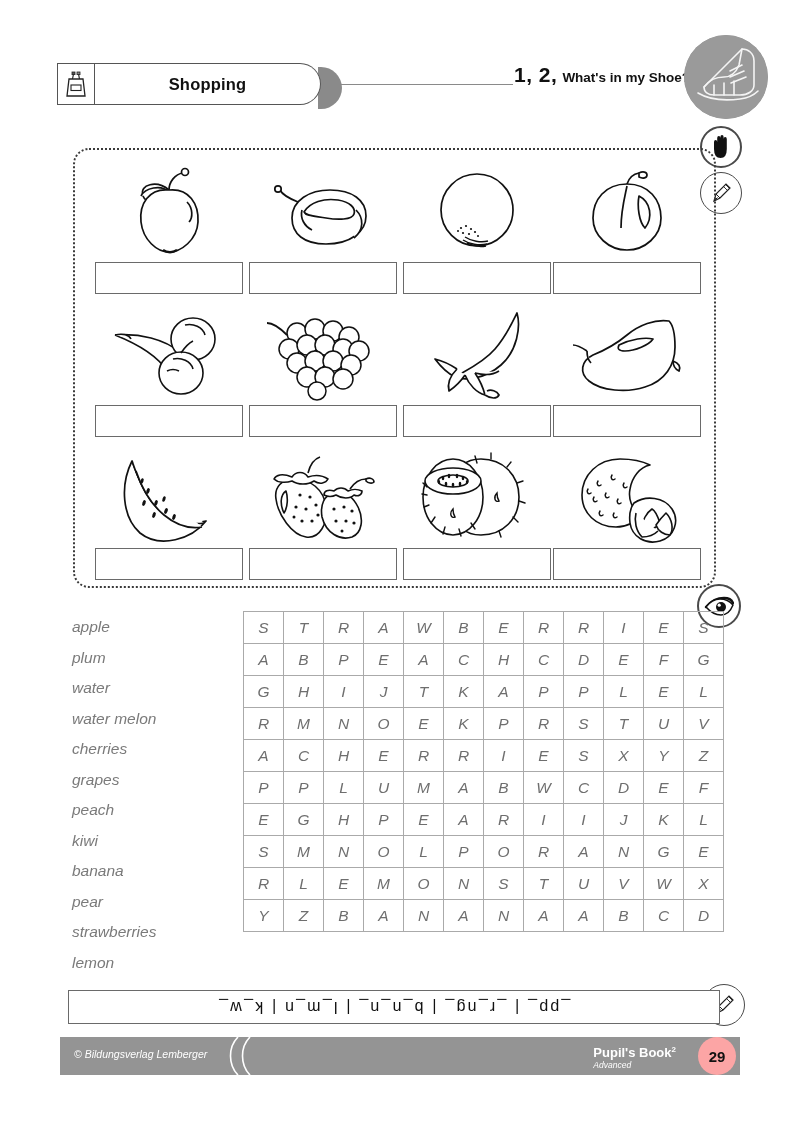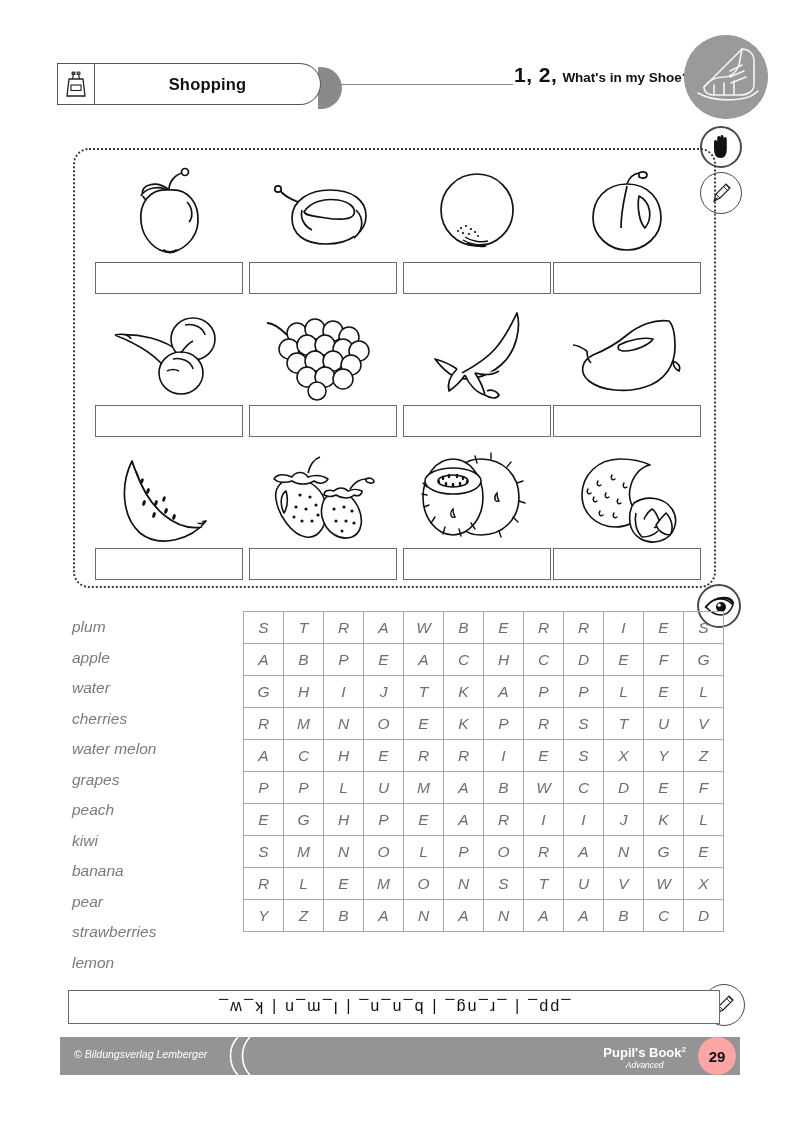--- a/index.html
+++ b/index.html
@@ -109,21 +109,21 @@
     position:absolute;left:60px;top:1037px;width:680px;height:38px;
     background:#949494;
   }
   .copyright{
     position:absolute;left:14px;top:11px;font-style:italic;font-size:10.5px;color:#ffffff;
   }
   .footer-swoosh{
     position:absolute;left:160px;top:0px;width:60px;height:38px;overflow:hidden;
   }
   .book-label{
-    position:absolute;right:54px;top:6px;text-align:center;color:#ffffff;
+    position:absolute;right:64px;top:6px;text-align:left;color:#ffffff;
   }
   .book-name{font-weight:bold;font-size:13px;line-height:14px;}
   .book-sup{font-size:8px;vertical-align:super;}
   .book-sub{font-style:italic;font-size:8.5px;line-height:11px;}
   .page-circle{
     position:absolute;right:4px;top:0px;width:38px;height:38px;border-radius:50%;
     background:#fca5a5;display:flex;align-items:center;justify-content:center;
     font-weight:bold;font-size:15px;color:#111;
   }
 </style>
@@ -471,25 +471,25 @@
             <path d="M16 38 C14 41 16 44 19 42"></path>
           </g>
         </svg>
       </div>
       <div class="answer-box"></div>
     </div>
   </div>
 </div>
 
 <div id="wordlist">
+  <div class="word">apple</div>
   <div class="word">plum</div>
-  <div class="word">apple</div>
   <div class="word">water</div>
+  <div class="word">water melon</div>
   <div class="word">cherries</div>
-  <div class="word">water melon</div>
   <div class="word">grapes</div>
   <div class="word">peach</div>
   <div class="word">kiwi</div>
   <div class="word">banana</div>
   <div class="word">pear</div>
   <div class="word">strawberries</div>
   <div class="word">lemon</div>
 </div>
 
 <table id="grid">

